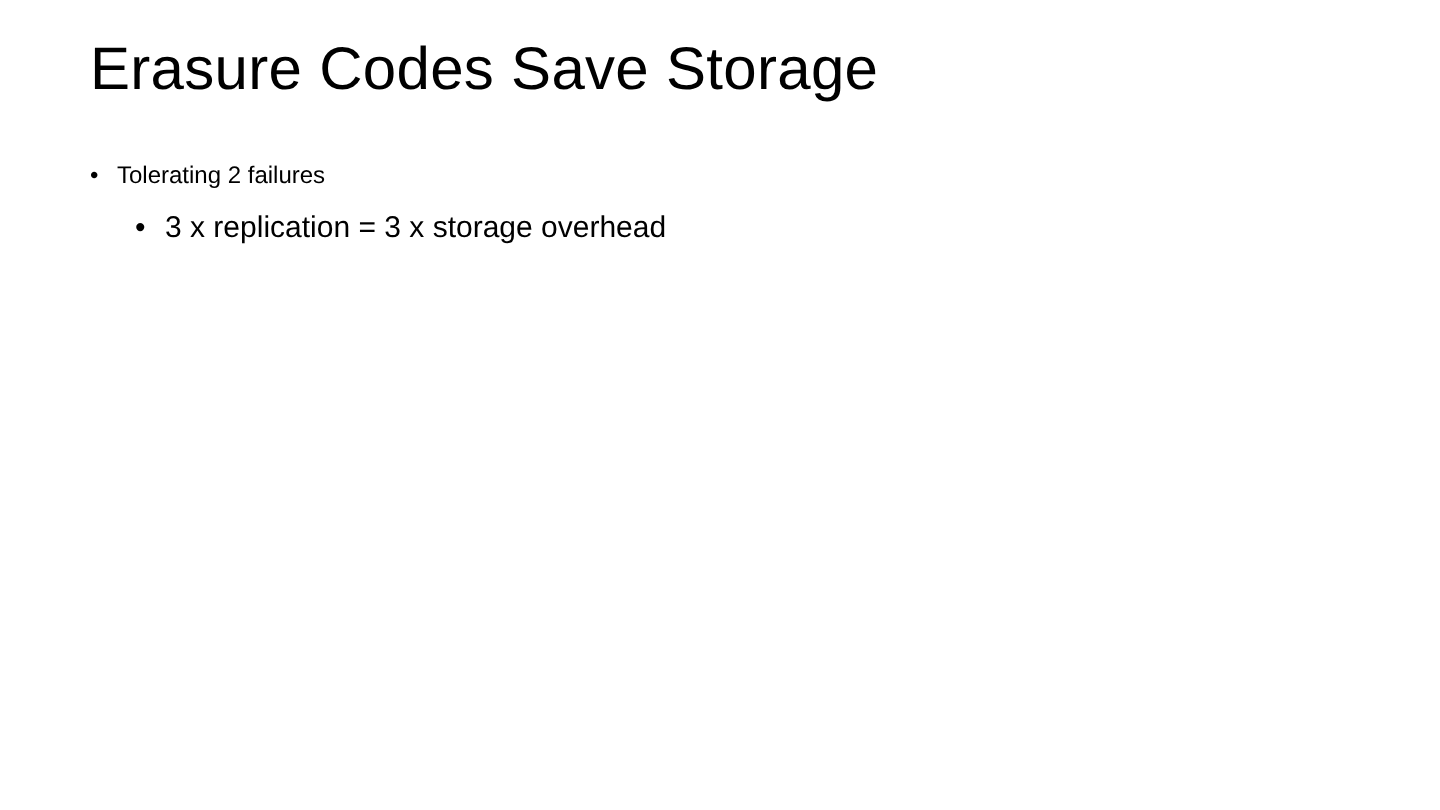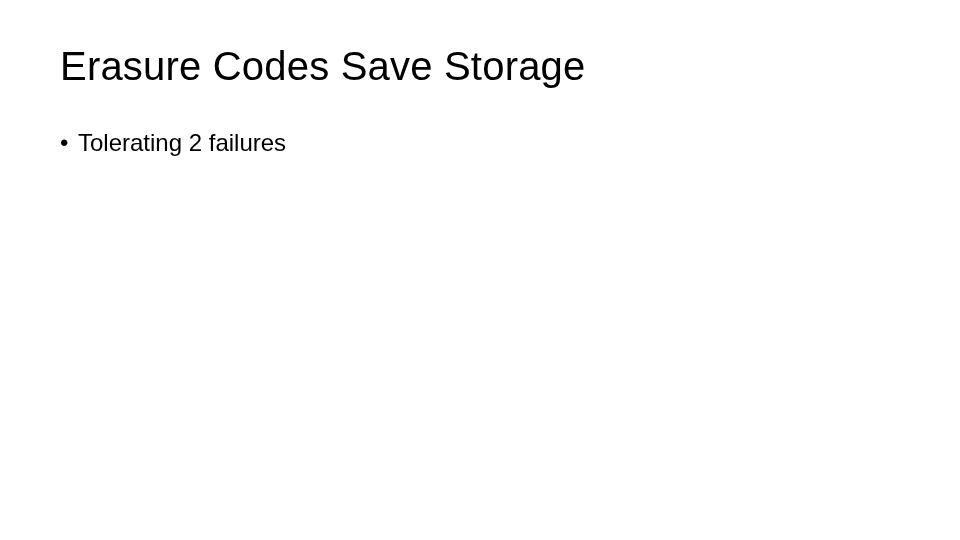--- a/index.html
+++ b/index.html
@@ -8,31 +8,31 @@
     width: 960px;
     height: 540px;
     background: #ffffff;
     font-family: Arial, Helvetica, sans-serif;
     color: #000000;
   }
   .slide {
     box-sizing: border-box;
     width: 772px;
     height: 540px;
-    padding: 44px 60px 0 60px;
+    padding: 24px 60px 0 60px;
     position: relative;
   }
   .title {
     font-size: 40px;
     font-weight: 400;
     margin: 0 0 40px 0;
     letter-spacing: 0.2px;
   }
   .level1 {
-    font-size: 24px;
+    font-size: 16px;
     margin: 0 0 14px 0;
     padding-left: 18px;
     position: relative;
   }
   .level1::before {
     content: "•";
     position: absolute;
     left: 0;
     top: 0;
   }
@@ -53,14 +53,17 @@
 </head>
 <body>
 
 <div class="slide">
   <h1 class="title">Erasure Codes Save Storage</h1>
 
   <div class="level1">
     <span>Tolerating 2 failures</span>
   </div>
 
+  <div class="level2">
+    <span>3 x replication = 3 x storage overhead</span>
+  </div>
 
 </div>
 
 </body></html>

